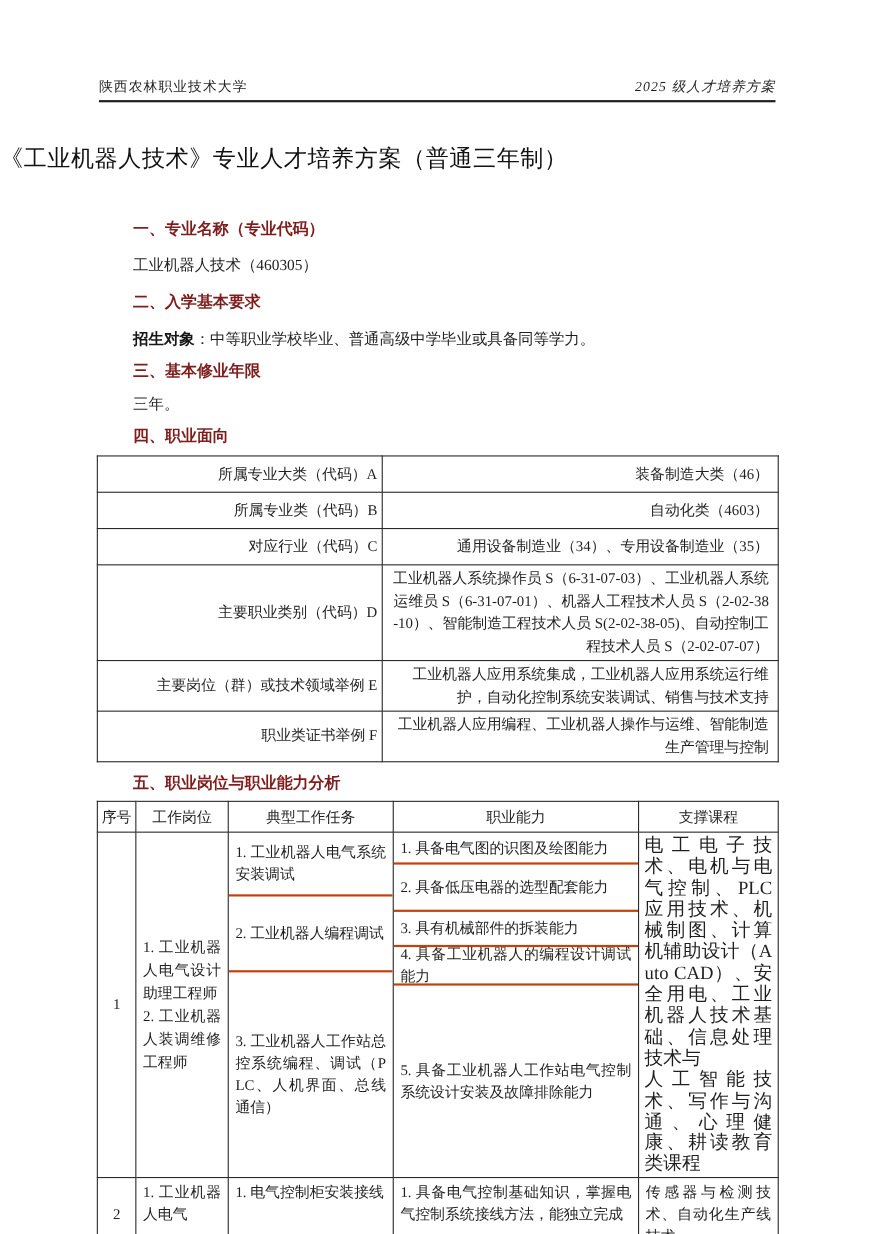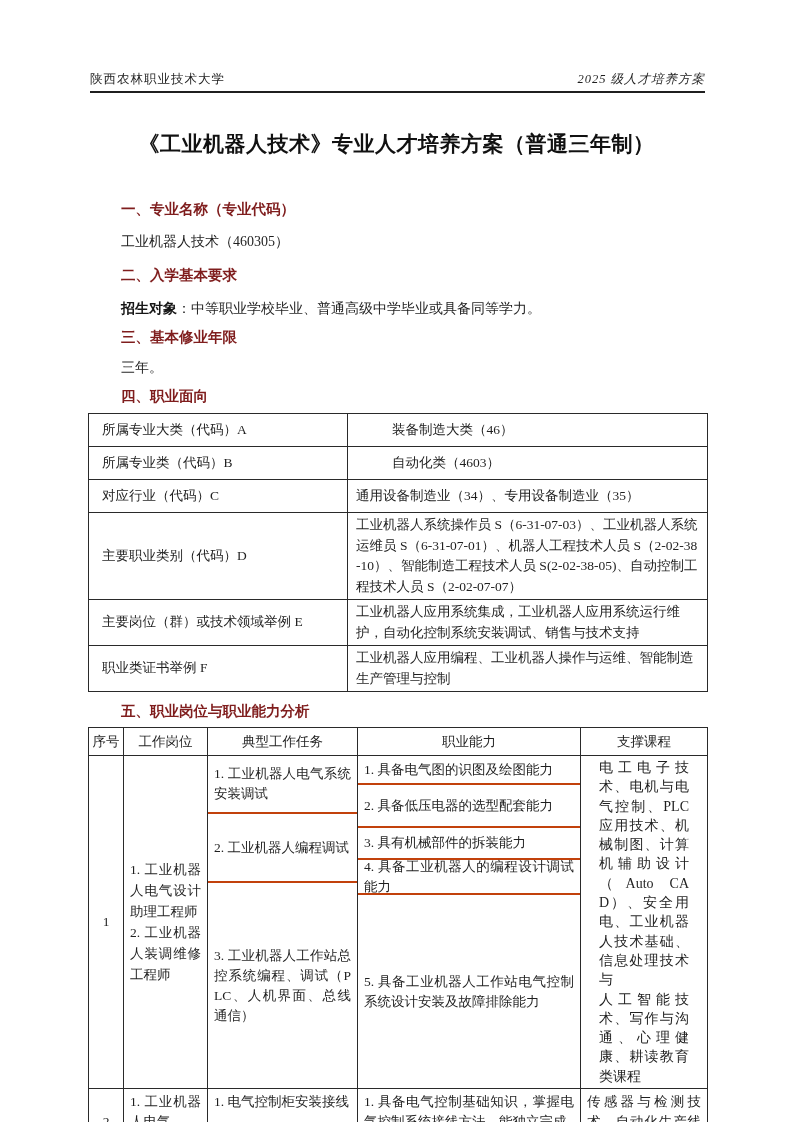--- a/index.html
+++ b/index.html
@@ -16,22 +16,22 @@
     margin:0 88px 0 90px; padding-top:71px; padding-bottom:4px;
     display:flex; justify-content:space-between; align-items:flex-end;
     border-bottom:2px solid #1f1f1f;
     font-size:12.5px; line-height:16px;
   }
   .hdr-left{ letter-spacing:1px; }
   .hdr-right{ font-style:italic; letter-spacing:1px; }
 
   
   .doc-title{
-    margin-top:36px; text-align:center;
-    font-size:21px; font-weight:bold; line-height:30px; letter-spacing:0.5px;
+    margin-top:36px; 
+    font-size:21px; font-weight:normal; line-height:30px; letter-spacing:0.5px;
     color:#111;
   }
 
   .content{ margin:0 86px 0 88px; width:619px; }
 
   .sec-heading{
     font-family:"Liberation Sans","DejaVu Sans",sans-serif;
     font-weight:bold; font-size:14.5px; line-height:21px;
     padding-left:33px; color:#7f1d1d;
   }
@@ -43,21 +43,21 @@
   .mt-h1{margin-top:40px;} .mt-p1{margin-top:12px;}
   .mt-h2{margin-top:14px;} .mt-pa{margin-top:13px;} .mt-pb{margin-top:11px;}
   .mt-h3{margin-top:9px;}  .mt-p3{margin-top:10px;}
   .mt-h4{margin-top:9px;}  .mt-h5{margin-top:9px;}
 
   
   table{ border-collapse:collapse; table-layout:fixed; width:619px; }
   td{ border:1px solid #2a2a2a; word-break:break-all; overflow:hidden; }
 
   
-  .career-table{ margin-top:6px; font-size:13.5px; }
+  .career-table{ margin-top:6px; font-size:13.5px;text-align:right; }
   .career-table col.c1{ width:259px; } .career-table col.c2{ width:360px; }
   .career-table td{ vertical-align:middle; line-height:20.5px; }
   .career-table td.lbl{ padding:2px 4px 2px 13px; }
   .career-table td.val{ padding:2px 8px; }
   .career-table td.val.indent{ padding-left:44px; }
   .rh1{ height:33px; } .rh2{ height:33px; } .rh3{ height:33px; }
   .rh4{ height:82px; } .rh5{ height:38px; } .rh6{ height:37px; }
 
   
   .analysis-table{ margin-top:5px; font-size:13.5px; }
@@ -71,21 +71,21 @@
   .no-cell{ text-align:center; vertical-align:middle; }
   .pos-cell{ vertical-align:middle; padding:0 6px; text-align:justify; line-height:21px; }
   .pos-item{ text-align:justify; }
   .stack-cell{ padding:0; vertical-align:top; }
   .stack{ display:flex; flex-direction:column; height:100%; }
   .sub{ display:flex; align-items:center; padding:0 6px; line-height:20px;
         border-bottom:2px solid #c2410c; text-align:justify; }
   .sub:last-child{ border-bottom:none; flex:1; }
   .t1{ height:58px; } .t2{ height:69px; }
   .b1{ height:29px; } .b2{ height:43px; } .b3{ height:32px; } .b4{ height:35px; }
-  .course-cell{ vertical-align:top; padding:2px 18px; font-size:14px;
+  .course-cell{ vertical-align:top; padding:2px 5px; font-size:17px;
                 line-height:19.3px; white-space:pre-line; text-align:justify; }
   .arow2 td{ height:50px; vertical-align:top; padding:3px 6px; line-height:20px; text-align:justify; }
   .arow2 td.no-cell{ vertical-align:middle; padding:0; text-align:center; }
 </style>
 </head>
 <body>
 
 <div class="page">
 
   <div class="doc-header">

